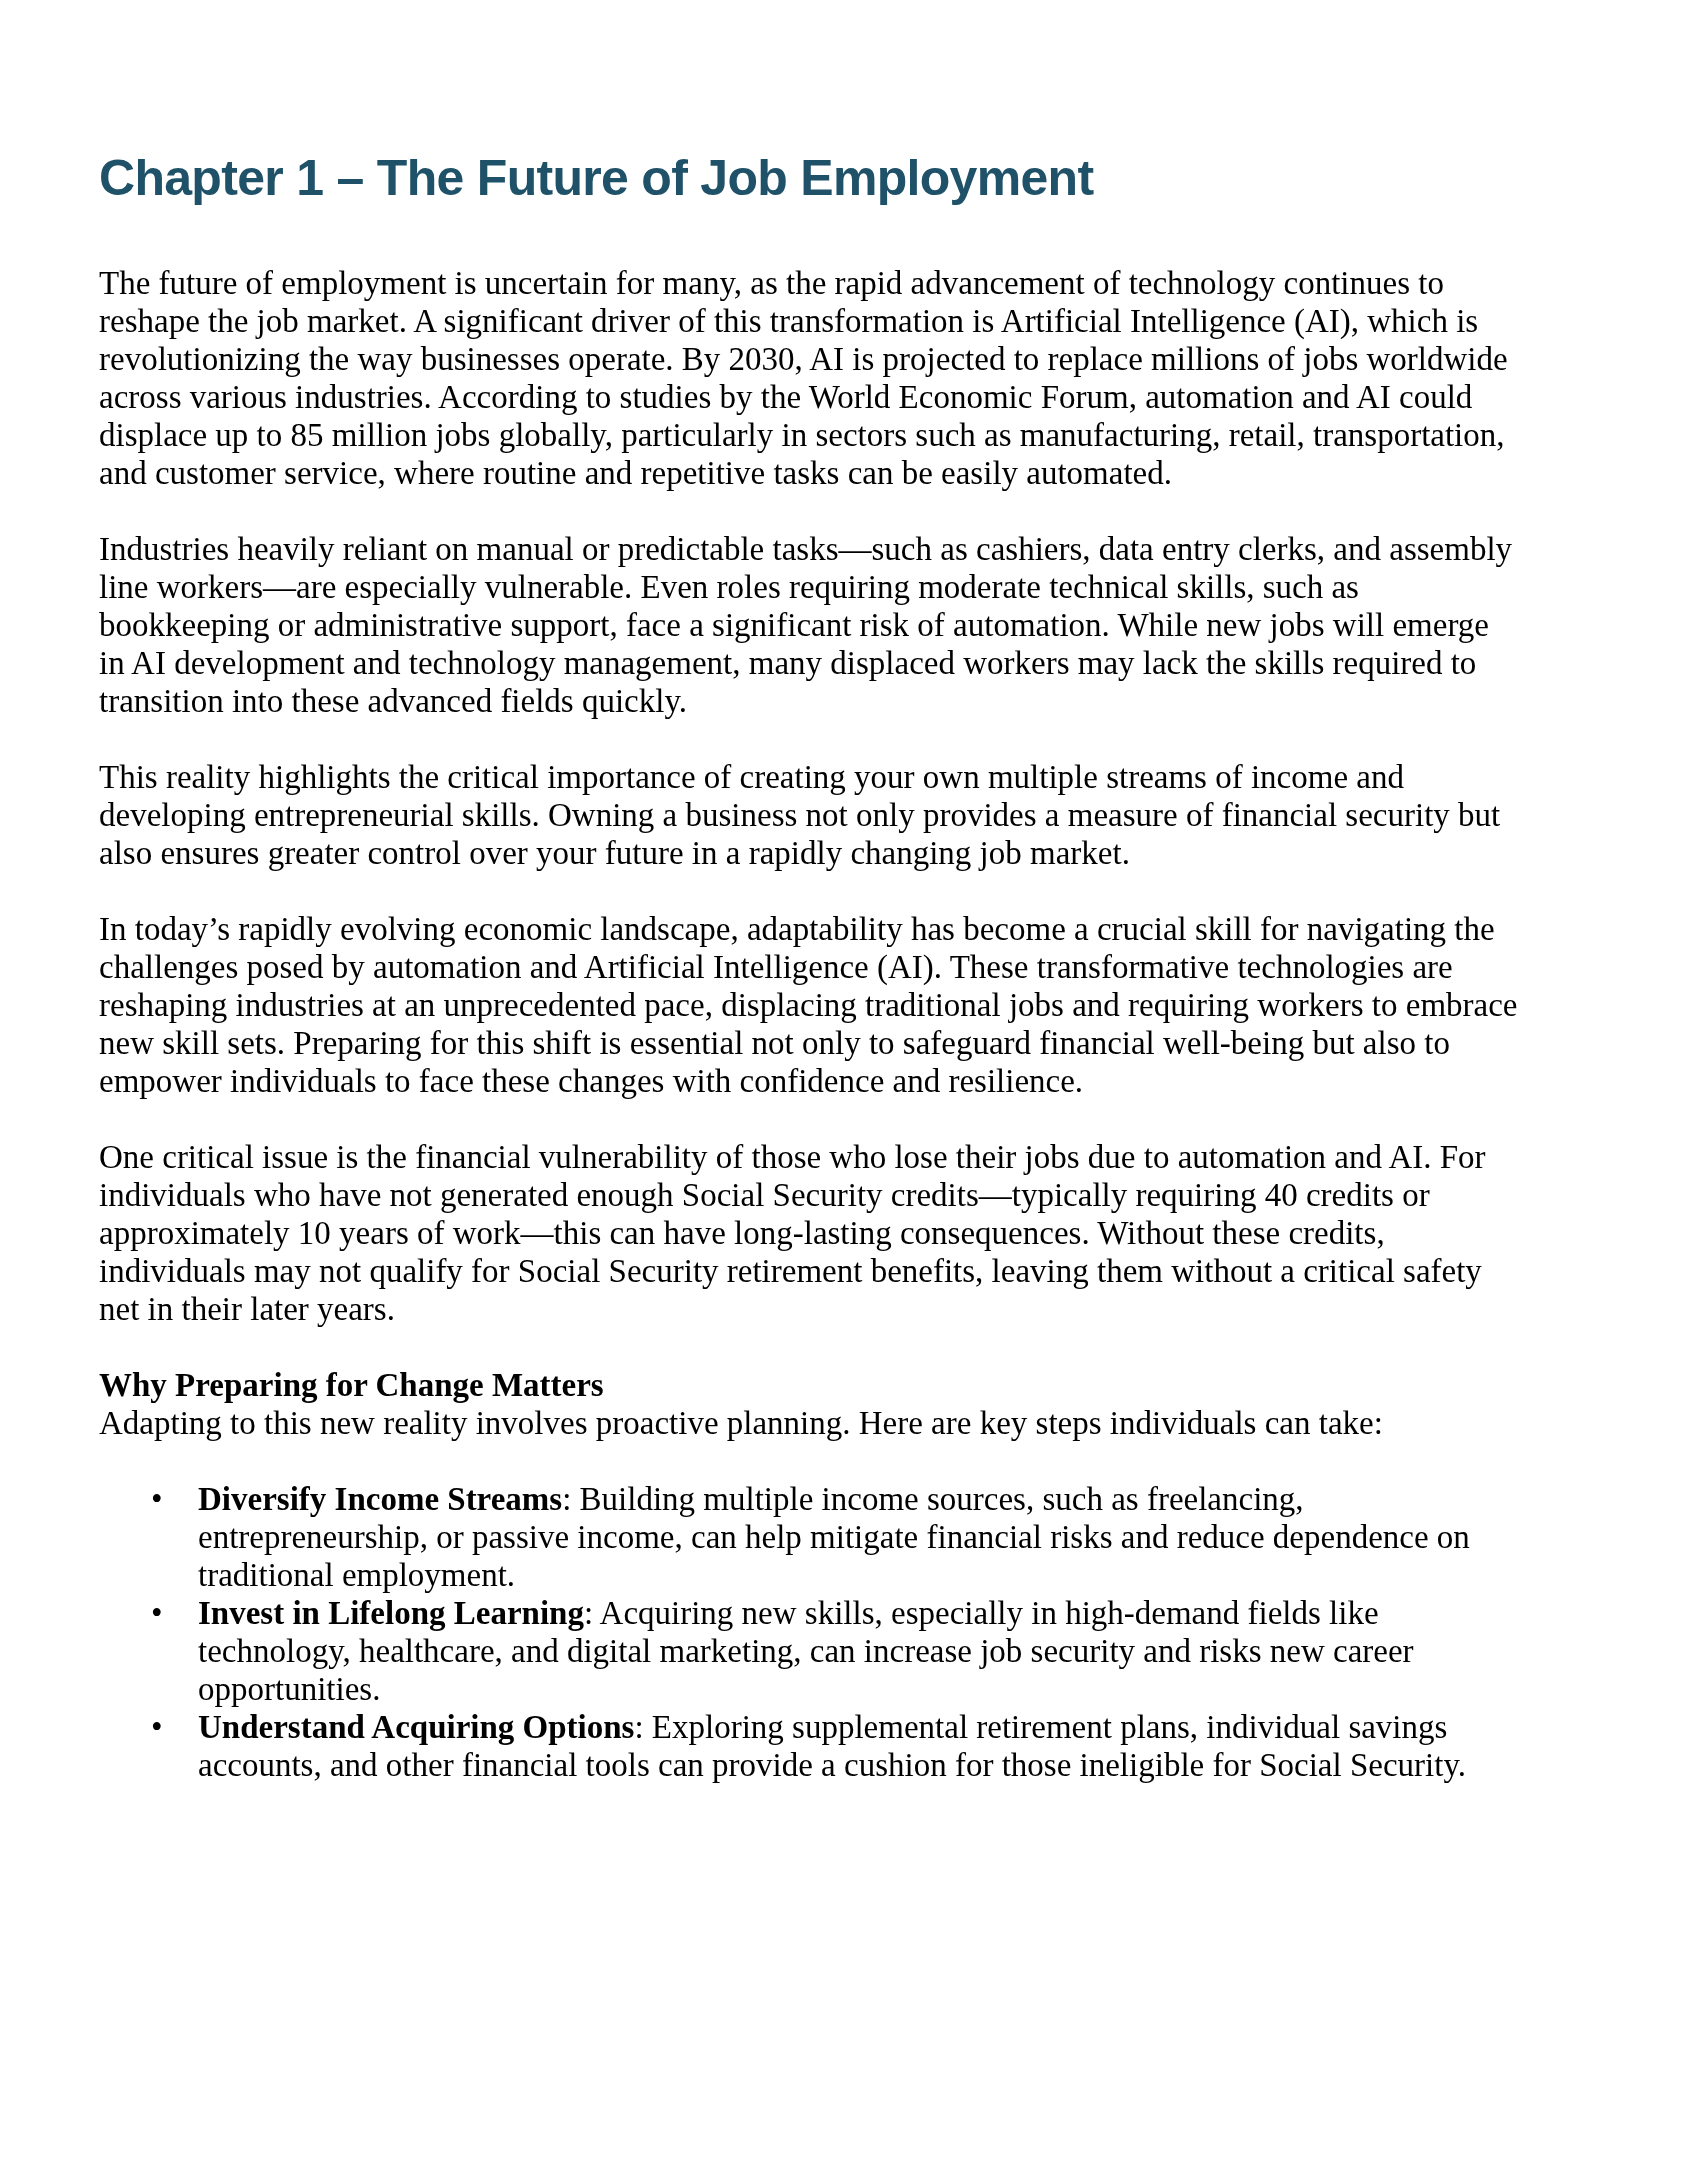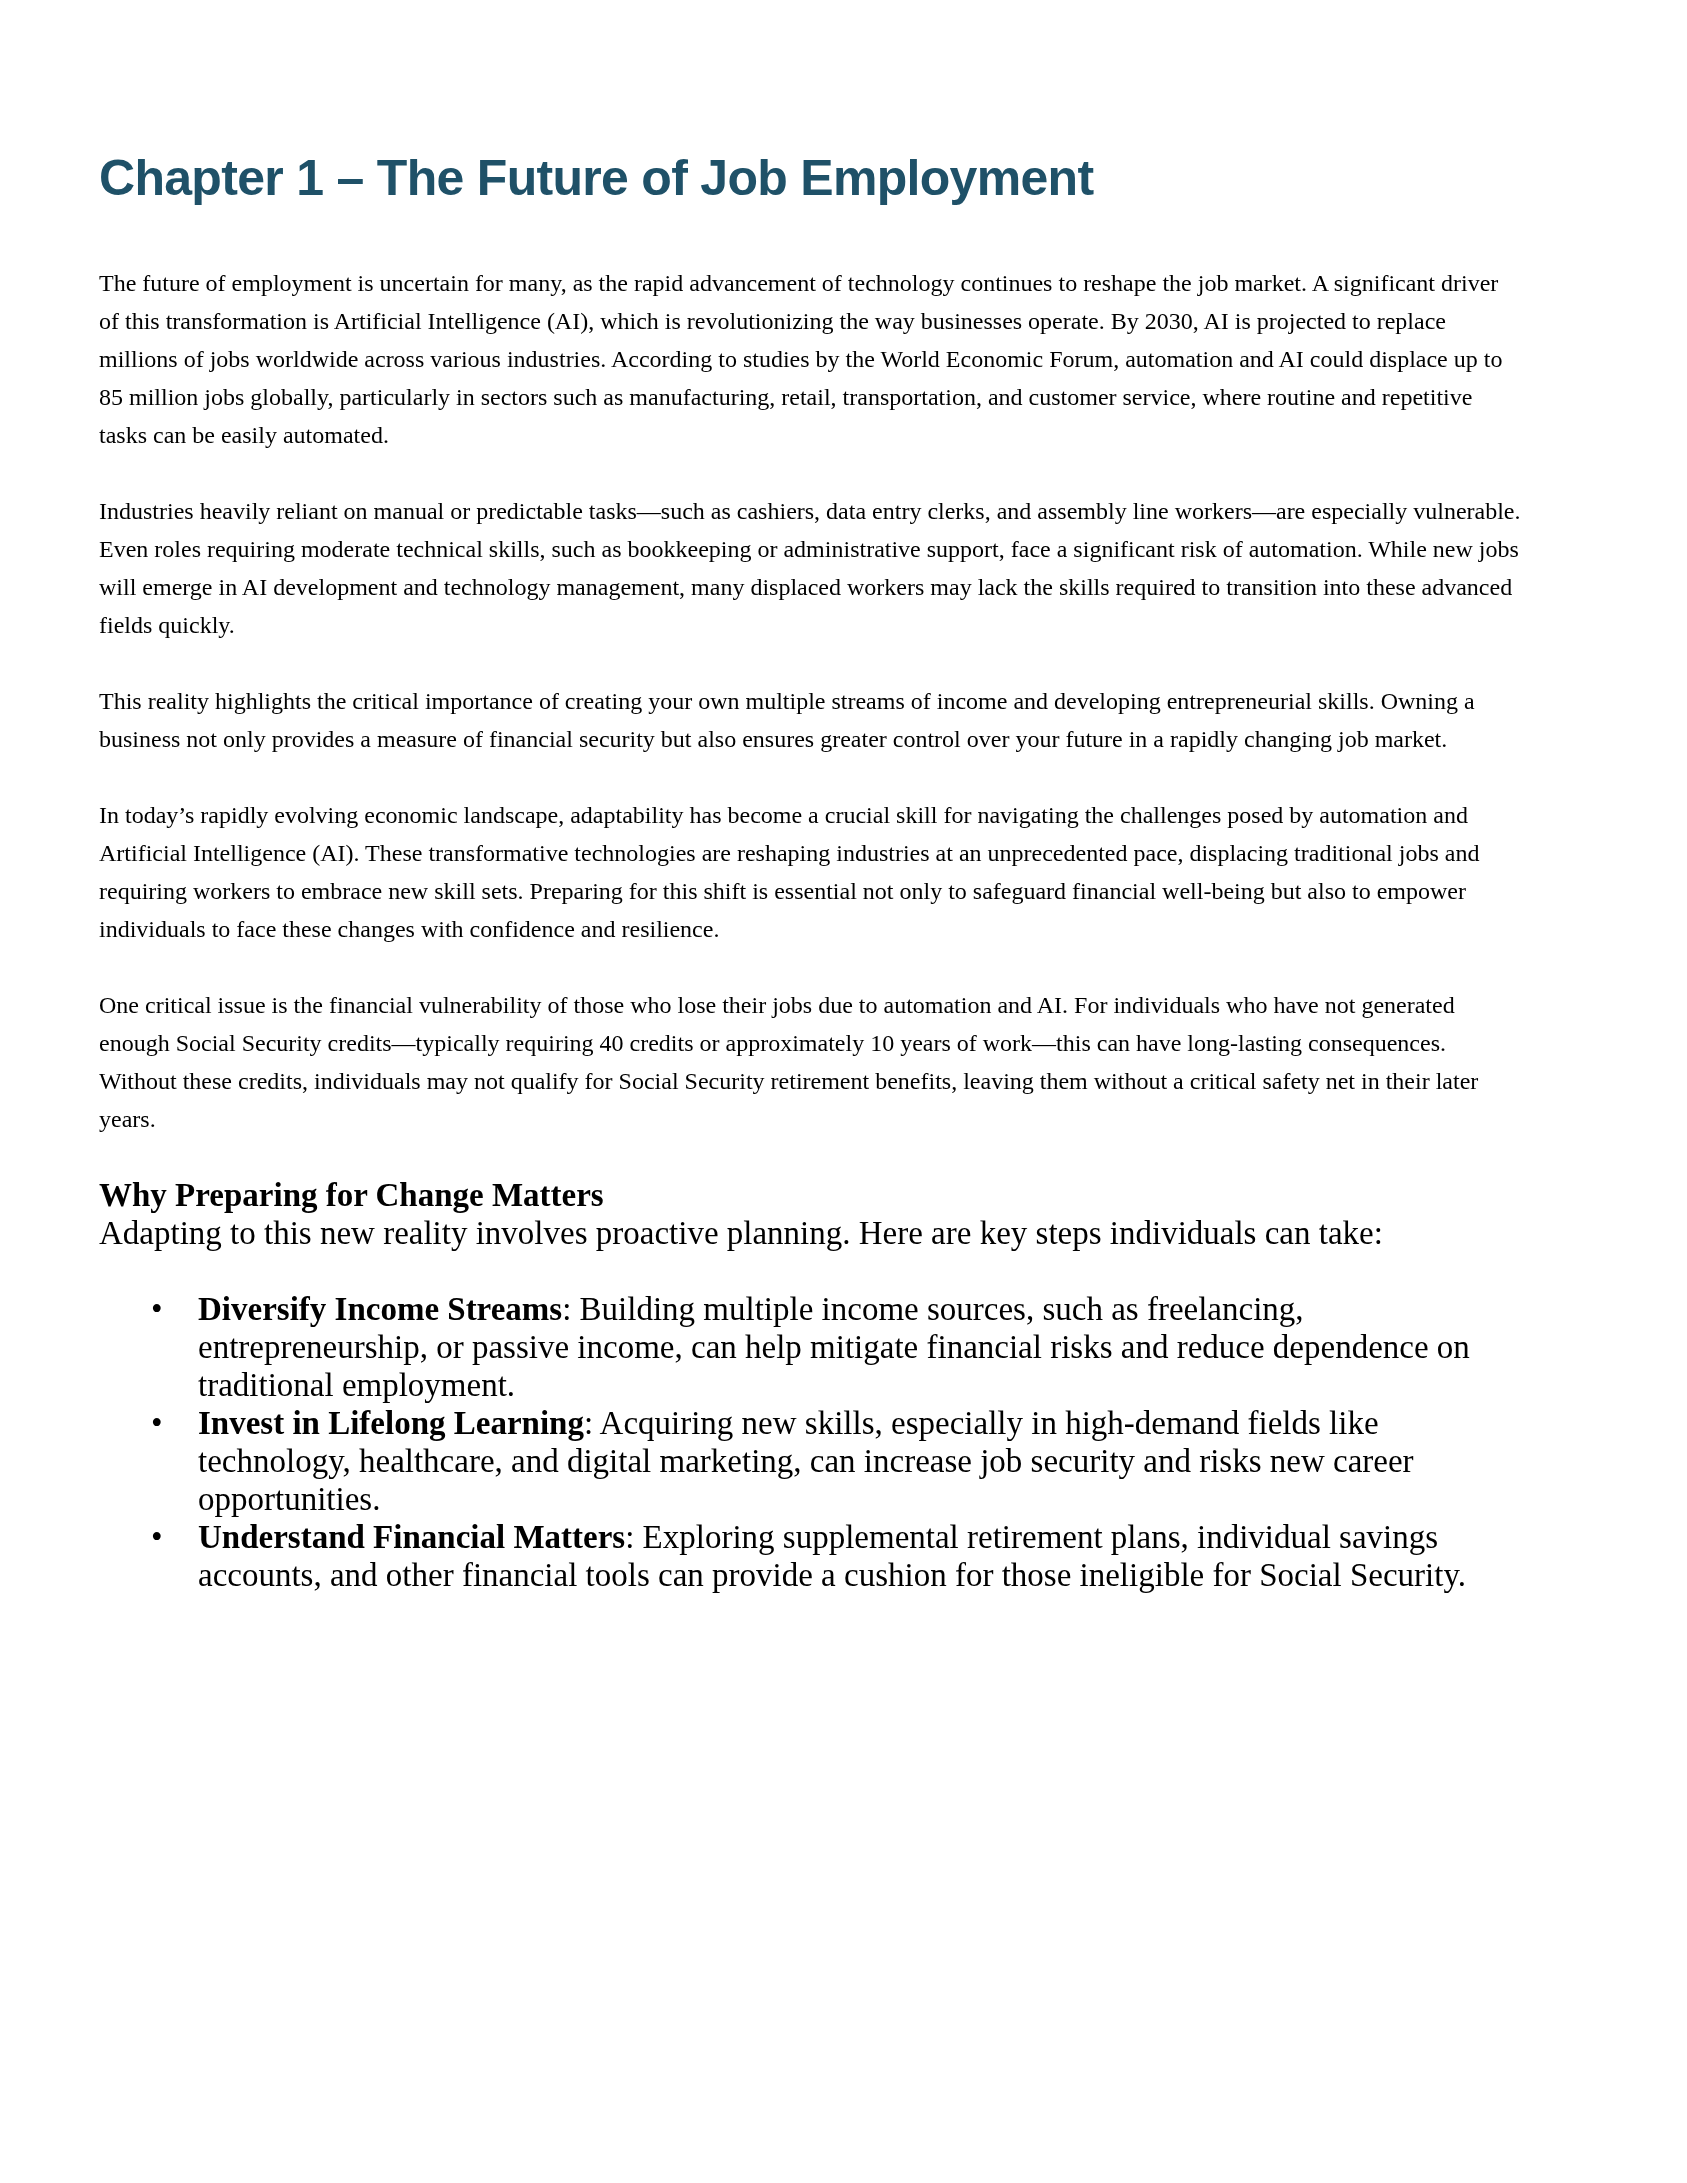--- a/index.html
+++ b/index.html
@@ -20,21 +20,21 @@
   }
   .doc-title {
     font-family: "Liberation Sans", sans-serif;
     font-weight: 700;
     font-size: 50px;
     line-height: 1.1;
     letter-spacing: -0.7px;
     margin: 0 0 58px 0;
   }
   .body-para {
-    font-size: 24px;
+    font-size: 33px;
     line-height: 38px;
     margin: 0 0 38px 0;
   }
   .section-heading {
     font-family: "Liberation Sans", sans-serif;
     font-weight: 700;
     font-size: 40px;
     line-height: 1.15;
     letter-spacing: -0.3px;
     margin: 58px 0 52px 0;
@@ -83,17 +83,17 @@
   <p class="body-para">One critical issue is the financial vulnerability of those who lose their jobs due to automation and AI. For individuals who have not generated enough Social Security credits—typically requiring 40 credits or approximately 10 years of work—this can have long-lasting consequences. Without these credits, individuals may not qualify for Social Security retirement benefits, leaving them without a critical safety net in their later years.</p>
 
   <div class="sub-heading-block">
     <div class="sub-heading">Why Preparing for Change Matters</div>
     <div>Adapting to this new reality involves proactive planning. Here are key steps individuals can take:</div>
   </div>
 
   <ul class="bullet-list">
     <li><span class="bullet-label">Diversify Income Streams</span><span>: Building multiple income sources, such as freelancing, entrepreneurship, or passive income, can help mitigate financial risks and reduce dependence on traditional employment.</span></li>
     <li><span class="bullet-label">Invest in Lifelong Learning</span><span>: Acquiring new skills, especially in high-demand fields like technology, healthcare, and digital marketing, can increase job security and risks new career opportunities.</span></li>
-    <li><span class="bullet-label">Understand Financial Matters</span><span>: Exploring supplemental retirement plans, individual savings accounts, and other financial tools can provide a cushion for those ineligible for Social Security.</span></li>
+    <li><span class="bullet-label">Understand Acquiring Options</span><span>: Exploring supplemental retirement plans, individual savings accounts, and other financial tools can provide a cushion for those ineligible for Social Security.</span></li>
   </ul>
 
 </div>
 
 
 </body></html>

